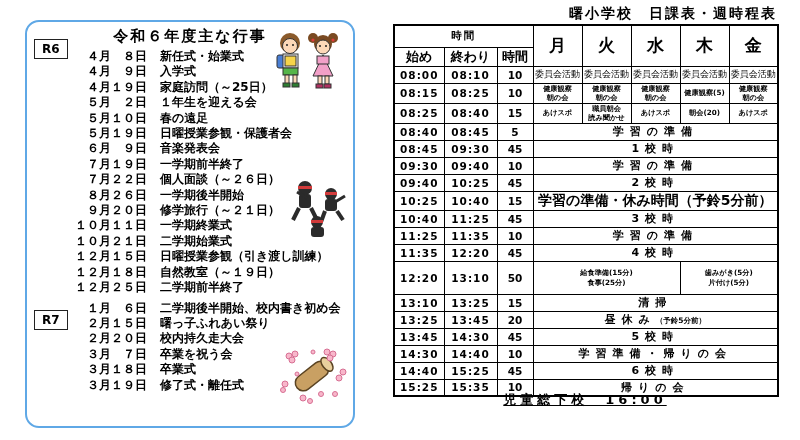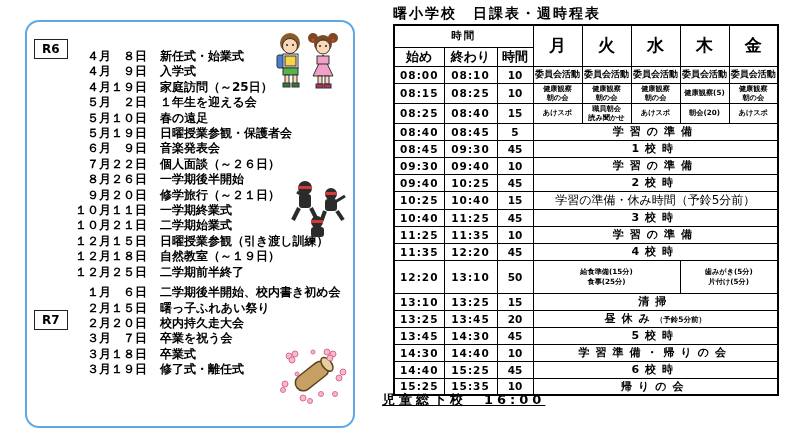--- a/index.html
+++ b/index.html
@@ -18,47 +18,48 @@
   .event-row{display:flex;line-height:15.4px;font-size:12px;font-weight:bold;white-space:nowrap;}
   .event-date{width:80px;text-align:right;flex:0 0 80px;}
   .event-name{margin-left:13px;}
   .r7-block{margin-top:5px;}
   .clipart{position:absolute;}
   .clip-top{right:8px;top:8px;}
   .clip-mid{right:2px;top:156px;}
   .clip-bot{right:6px;top:322px;}
 
   
-  .rp-title{position:absolute;left:393px;top:5px;width:384px;text-align:left;
+  .rp-title{position:absolute;left:393px;top:5px;width:384px;text-align:right;
     font-size:14px;font-weight:bold;letter-spacing:2px;}
   table.schedule{position:absolute;left:393px;top:24px;width:384px;
     border-collapse:collapse;table-layout:fixed;border:2px solid #000;}
   table.schedule td{border:1px solid #000;text-align:center;vertical-align:middle;
     padding:0;overflow:hidden;white-space:nowrap;}
   tr.hrow1{height:22px;} tr.hrow2{height:15px;}
   tr.r{height:17px;} tr.r-med{height:20px;} tr.r-tall{height:33px;}
   .time{font-size:10.5px;font-weight:bold;letter-spacing:1px;}
   .dur{font-size:10.5px;font-weight:bold;}
   .grp{font-size:10.5px;font-weight:bold;letter-spacing:2px;}
   .sub{font-size:13px;font-weight:bold;}
   .dayhead{font-size:17px;font-weight:bold;}
   .act{font-size:11px;font-weight:bold;letter-spacing:6px;margin-left:22px;}
   .act .note{font-size:7.5px;font-weight:bold;letter-spacing:0;}
-  .act-sm{font-size:12px;font-weight:normal;letter-spacing:0;}
-  .cell{font-size:9px;font-weight:bold;}
+  .act-sm{font-size:14px;font-weight:bold;letter-spacing:0;}
+  .cell{font-size:9px;font-weight:normal;}
   .cell2 div{font-size:7.2px;font-weight:bold;line-height:1.3;}
-  .footer{position:absolute;left:382px;top:391px;width:384px;
+  .footer{position:absolute;left:393px;top:391px;width:384px;text-align:center;
     font-size:13px;font-weight:bold;letter-spacing:4px;text-decoration:underline;}
 </style>
 </head>
 <body>
 
 <div class="screen">
 
   <div class="left-panel">
+    <div class="lp-title">令和６年度主な行事</div>
 
     <div class="era-box era-r6">R6</div>
     <div class="era-box era-r7">R7</div>
 
     <div class="events">
       <div class="event-row">
           <span class="event-date">４月　８日</span>
           <span class="event-name">新任式・始業式</span>
         </div>
       <div class="event-row">
@@ -77,20 +78,24 @@
           <span class="event-date">５月１０日</span>
           <span class="event-name">春の遠足</span>
         </div>
       <div class="event-row">
           <span class="event-date">５月１９日</span>
           <span class="event-name">日曜授業参観・保護者会</span>
         </div>
       <div class="event-row">
           <span class="event-date">６月　９日</span>
           <span class="event-name">音楽発表会</span>
+        </div>
+      <div class="event-row">
+          <span class="event-date">７月１９日</span>
+          <span class="event-name">一学期前半終了</span>
         </div>
       <div class="event-row">
           <span class="event-date">７月２２日</span>
           <span class="event-name">個人面談（～２６日）</span>
         </div>
       <div class="event-row">
           <span class="event-date">８月２６日</span>
           <span class="event-name">一学期後半開始</span>
         </div>
       <div class="event-row">

